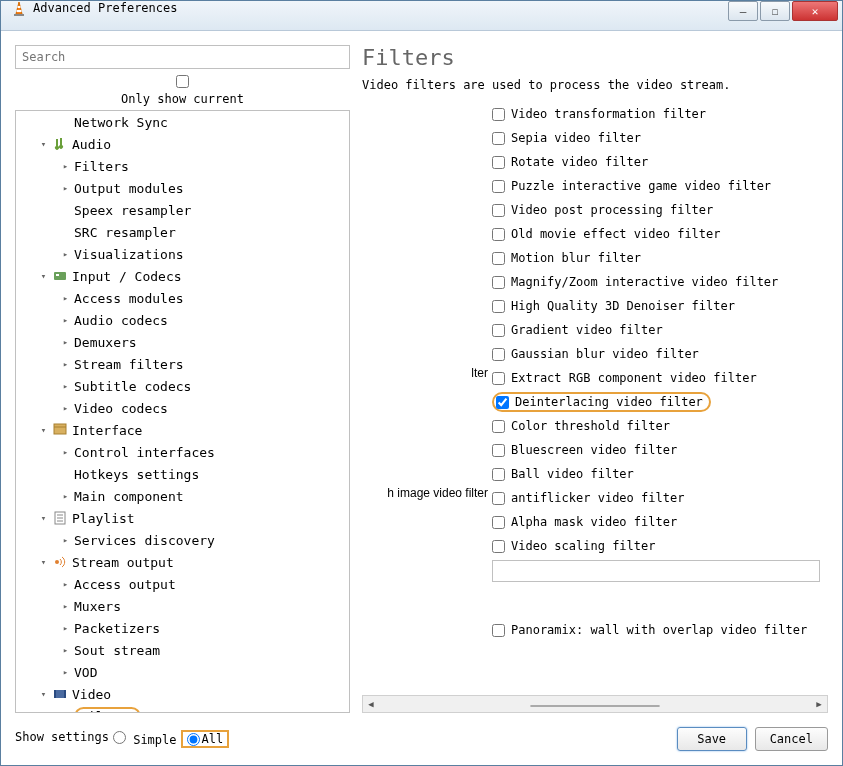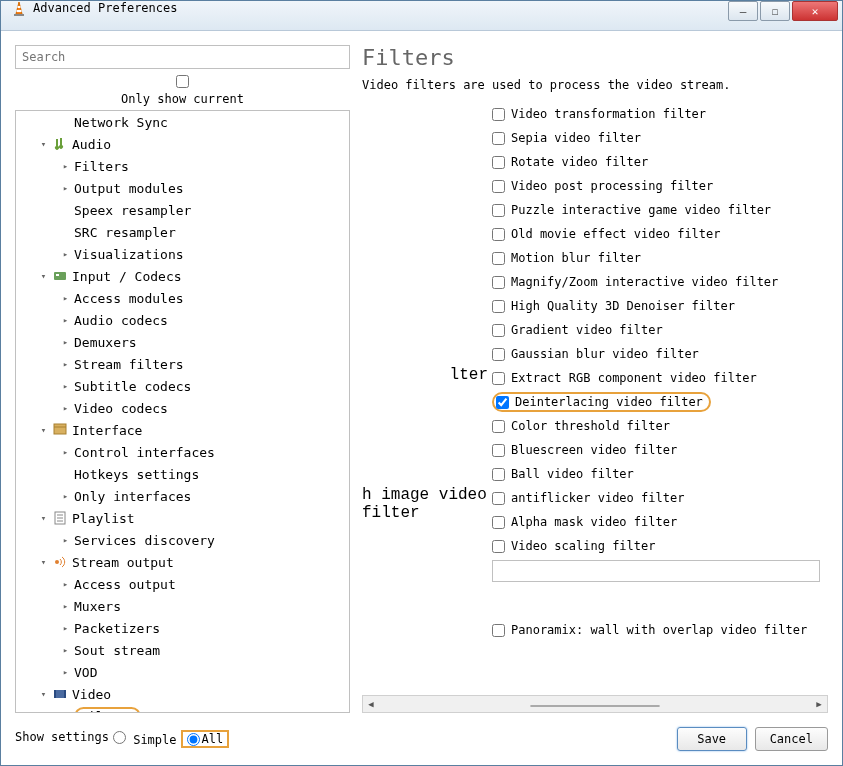--- a/index.html
+++ b/index.html
@@ -20,21 +20,21 @@
 .tree-item { display: flex; align-items: center; height: 22px; padding-left: 6px; white-space: nowrap; cursor: default; }
 .expander { width: 11px; height: 11px; display: inline-flex; align-items: center; justify-content: center; margin-right: 3px; color: #666; font-size: 9px; }
 .node-icon { width: 16px; height: 16px; margin-right: 4px; display: inline-flex; align-items: center; justify-content: center; font-size: 12px; }
 .depth-1 { padding-left: 22px; }
 .depth-2 { padding-left: 44px; }
 .highlight { border: 2px solid #e8a23c; border-radius: 10px; padding: 0 4px; }
 .right { flex: 1; display: flex; flex-direction: column; position: relative; }
 .right h1 { font-family: monospace; font-size: 22px; font-weight: normal; color: #666; margin-bottom: 8px; }
 .right .desc { font-family: monospace; font-size: 12px; margin-bottom: 10px; }
 .filters-body { flex: 1; border-bottom: 1px solid transparent; display: flex; overflow: hidden; }
-.filters-left-labels { width: 130px; font-family: Liberation Mono, monospace; font-size: 16px; position: relative; }
+.filters-left-labels { width: 130px; font-family: Liberation Sans, sans-serif; font-size: 12px; position: relative; }
 .filters-left-labels .ll { position: absolute; right: 4px; }
 .filters-checks { flex: 1; overflow-y: scroll; padding-right: 8px; }
 .chk-row { display: flex; align-items: center; height: 24px; gap: 6px; font-family: monospace; font-size: 12px; }
 .chk-row input[type="checkbox"] { width: 13px; height: 13px; }
 .chk-highlight { border: 2px solid #e8a23c; border-radius: 11px; padding: 0 6px 0 2px; display: inline-flex; align-items: center; gap: 6px; height: 20px; justify-content: center; }
 .text-input { width: 100%; height: 22px; border: 1px solid #c0c0c0; margin-top: 2px; }
 .hscroll { height: 18px; background: #f0f0f0; border: 1px solid #d0d0d0; margin-top: 6px; display: flex; align-items: center; }
 .hscroll .arrow { width: 16px; height: 16px; display: flex; align-items: center; justify-content: center; font-size: 9px; color: #555; }
 .hscroll .track { flex: 1; position: relative; }
 .hscroll .thumb { position: absolute; left: 35%; width: 30%; top: 1px; bottom: 1px; background: #d8d8d8; border: 1px solid #aaa; border-radius: 2px; }
@@ -158,21 +158,21 @@
             <div class="tree-item depth-2">
               <span class="expander">▸</span>
               <span>Control interfaces</span>
             </div>
             <div class="tree-item depth-2">
               <span class="expander"></span>
               <span>Hotkeys settings</span>
             </div>
             <div class="tree-item depth-2">
               <span class="expander">▸</span>
-              <span>Only interfaces</span>
+              <span>Main component</span>
             </div>
             <div class="tree-item depth-1">
               <span class="expander">▾</span>
               <span class="node-icon">
                 <svg width="14" height="14" viewBox="0 0 14 14">
                   <rect x="2" y="1" width="10" height="12" fill="#fff" stroke="#888"></rect>
                   <line x1="4" y1="4" x2="10" y2="4" stroke="#888"></line>
                   <line x1="4" y1="7" x2="10" y2="7" stroke="#888"></line>
                   <line x1="4" y1="10" x2="10" y2="10" stroke="#888"></line>
                 </svg>
@@ -246,24 +246,24 @@
               <input type="checkbox" style="">
               <span>Video transformation filter</span>
             </div><div class="chk-row">
               <input type="checkbox" style="">
               <span>Sepia video filter</span>
             </div><div class="chk-row">
               <input type="checkbox" style="">
               <span>Rotate video filter</span>
             </div><div class="chk-row">
               <input type="checkbox" style="">
+              <span>Puzzle interactive game video filter</span>
+            </div><div class="chk-row">
+              <input type="checkbox" style="">
               <span>Video post processing filter</span>
-            </div><div class="chk-row">
-              <input type="checkbox" style="">
-              <span>Puzzle interactive game video filter</span>
             </div><div class="chk-row">
               <input type="checkbox" style="">
               <span>Old movie effect video filter</span>
             </div><div class="chk-row">
               <input type="checkbox" style="">
               <span>Motion blur filter</span>
             </div><div class="chk-row">
               <input type="checkbox" style="">
               <span>Magnify/Zoom interactive video filter</span>
             </div><div class="chk-row">

